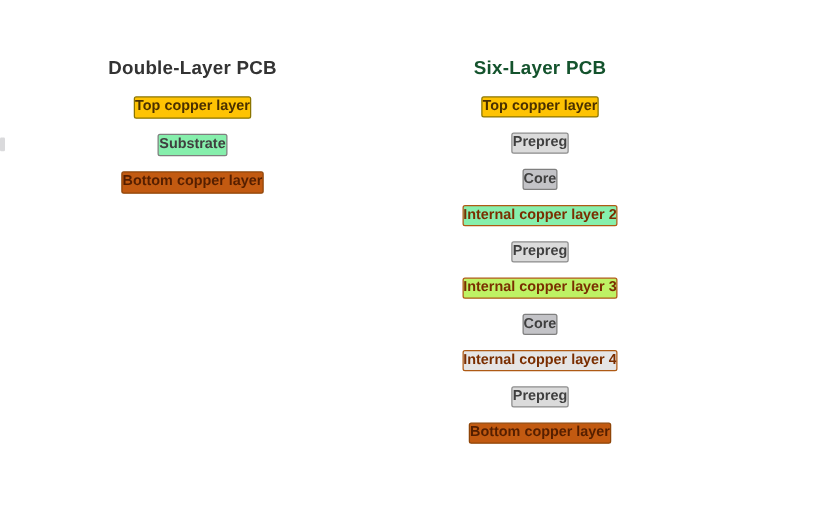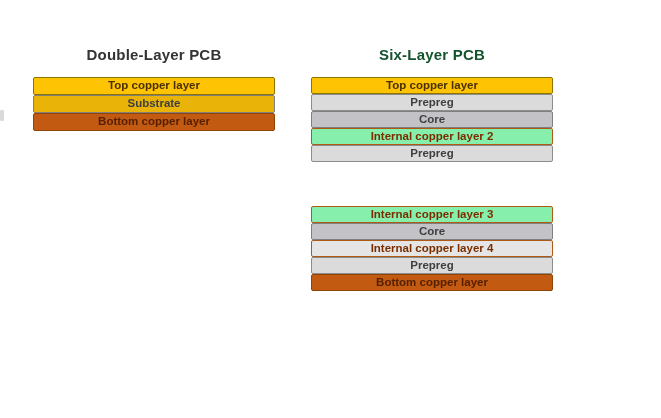--- a/index.html
+++ b/index.html
@@ -25,21 +25,22 @@
     margin: 0 0 14px 0;
     text-align: center;
     font-size: 15px;
     font-weight: 700;
     letter-spacing: 0.2px;
     color: #333333;
   }
   .stack {
     display: flex;
     flex-direction: column;
-    gap: 0;
+    gap: 12px;
+    align-items: center;
   }
   .layer {
     box-sizing: border-box;
     height: 18px;
     border: 1.5px solid #888;
     border-radius: 2px;
     text-align: center;
     font-size: 11.5px;
     font-weight: 600;
     line-height: 15px;
@@ -61,34 +62,34 @@
 <body>
 
 <div class="canvas">
 
   <div class="edge-artifact"></div>
 
   <section class="panel panel-left">
     <h2 class="panel-title" style="color: rgb(51, 51, 51);">Double-Layer PCB</h2>
     <div class="stack">
       <div class="layer" style="background: rgb(254, 195, 3); border-color: rgb(139, 117, 0); color: rgb(74, 48, 0);">Top copper layer</div>
-      <div class="layer" style="background: #eab308; border-color: rgb(127, 127, 127); color: rgb(63, 63, 63);">Substrate</div>
+      <div class="layer" style="background: #86efac; border-color: rgb(127, 127, 127); color: rgb(63, 63, 63);">Substrate</div>
       <div class="layer" style="background: rgb(194, 90, 17); border-color: rgb(143, 69, 8); color: rgb(85, 31, 0);">Bottom copper layer</div>
     </div>
   </section>
 
   <section class="panel panel-right">
     <h2 class="panel-title" style="color: #14532d;">Six-Layer PCB</h2>
     <div class="stack">
       <div class="layer" style="background: rgb(254, 195, 3); border-color: rgb(139, 117, 0); color: rgb(74, 48, 0);">Top copper layer</div>
       <div class="layer" style="background: rgb(219, 219, 219); border-color: rgb(140, 140, 140); color: rgb(63, 63, 63);">Prepreg</div>
       <div class="layer" style="background: rgb(195, 195, 199); border-color: rgb(127, 127, 127); color: rgb(63, 63, 63);">Core</div>
       <div class="layer" style="background: #86efac; border-color: rgb(174, 90, 20); color: rgb(122, 46, 0);">Internal copper layer 2</div>
       <div class="layer" style="background: rgb(219, 219, 219); border-color: rgb(140, 140, 140); color: rgb(63, 63, 63);">Prepreg</div>
-      <div class="layer" style="background: #86efac; border-color: rgb(174, 90, 20); color: rgb(122, 46, 0); margin-top: 44px;">Internal copper layer 3</div>
+      <div class="layer" style="background: #bef264; border-color: rgb(174, 90, 20); color: rgb(122, 46, 0);">Internal copper layer 3</div>
       <div class="layer" style="background: rgb(195, 195, 199); border-color: rgb(127, 127, 127); color: rgb(63, 63, 63);">Core</div>
       <div class="layer" style="background: #e5e5e5; border-color: rgb(174, 90, 20); color: rgb(122, 46, 0);">Internal copper layer 4</div>
       <div class="layer" style="background: rgb(219, 219, 219); border-color: rgb(140, 140, 140); color: rgb(63, 63, 63);">Prepreg</div>
       <div class="layer" style="background: rgb(194, 90, 17); border-color: rgb(143, 69, 8); color: rgb(85, 31, 0);">Bottom copper layer</div>
     </div>
   </section>
 
 </div>
 
 </body></html>

